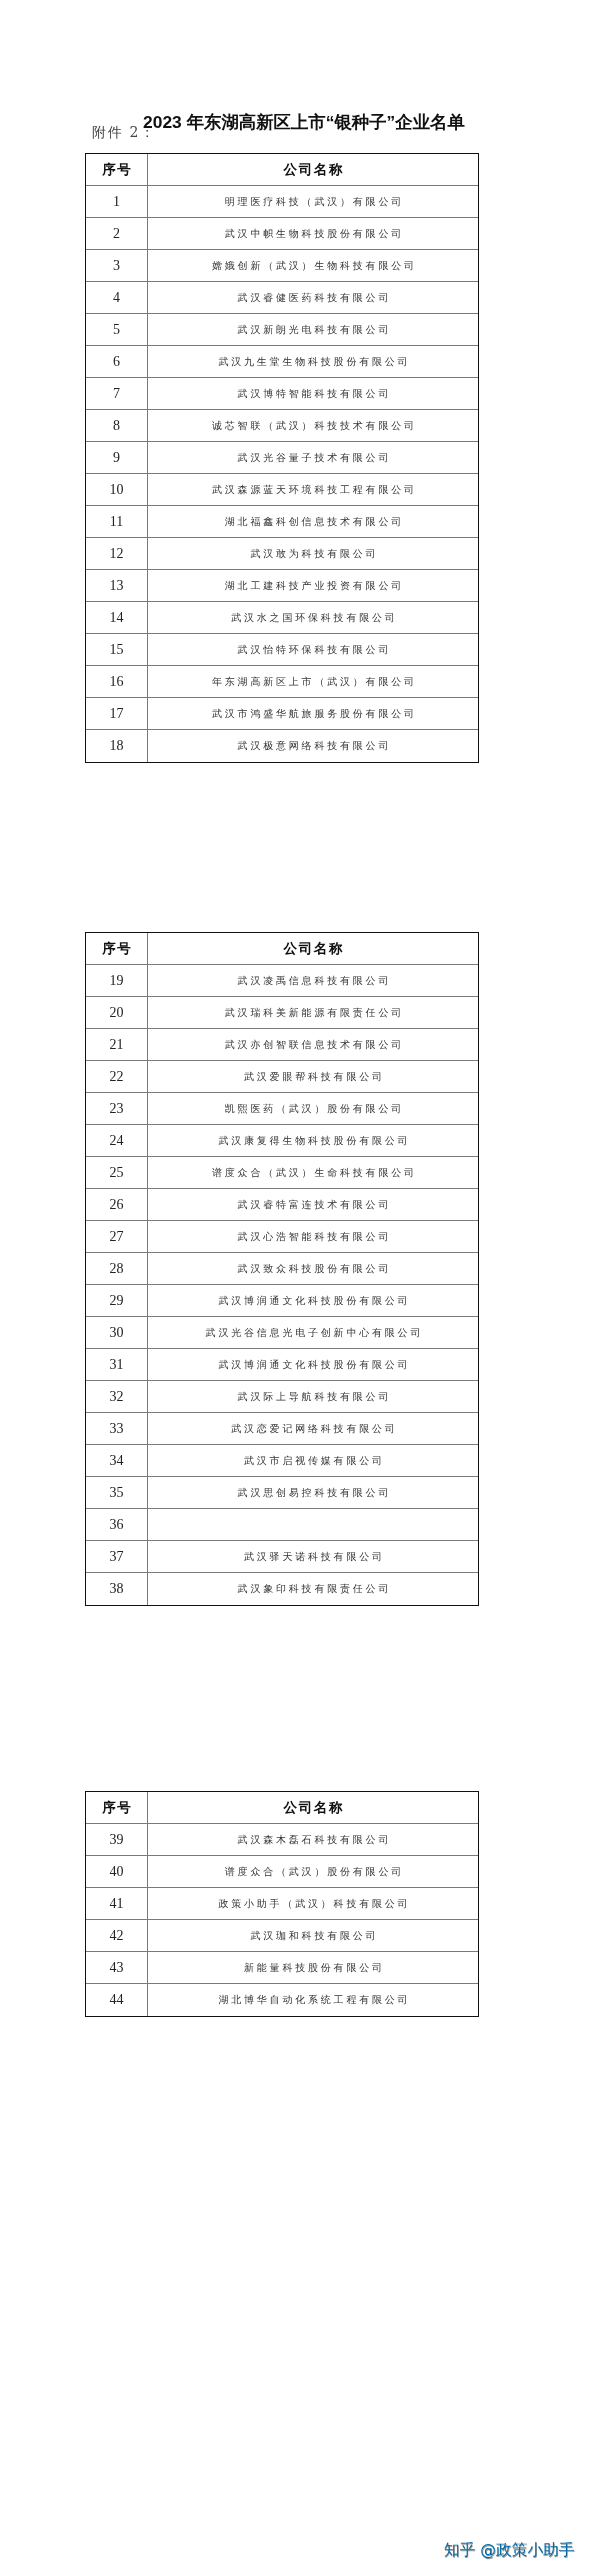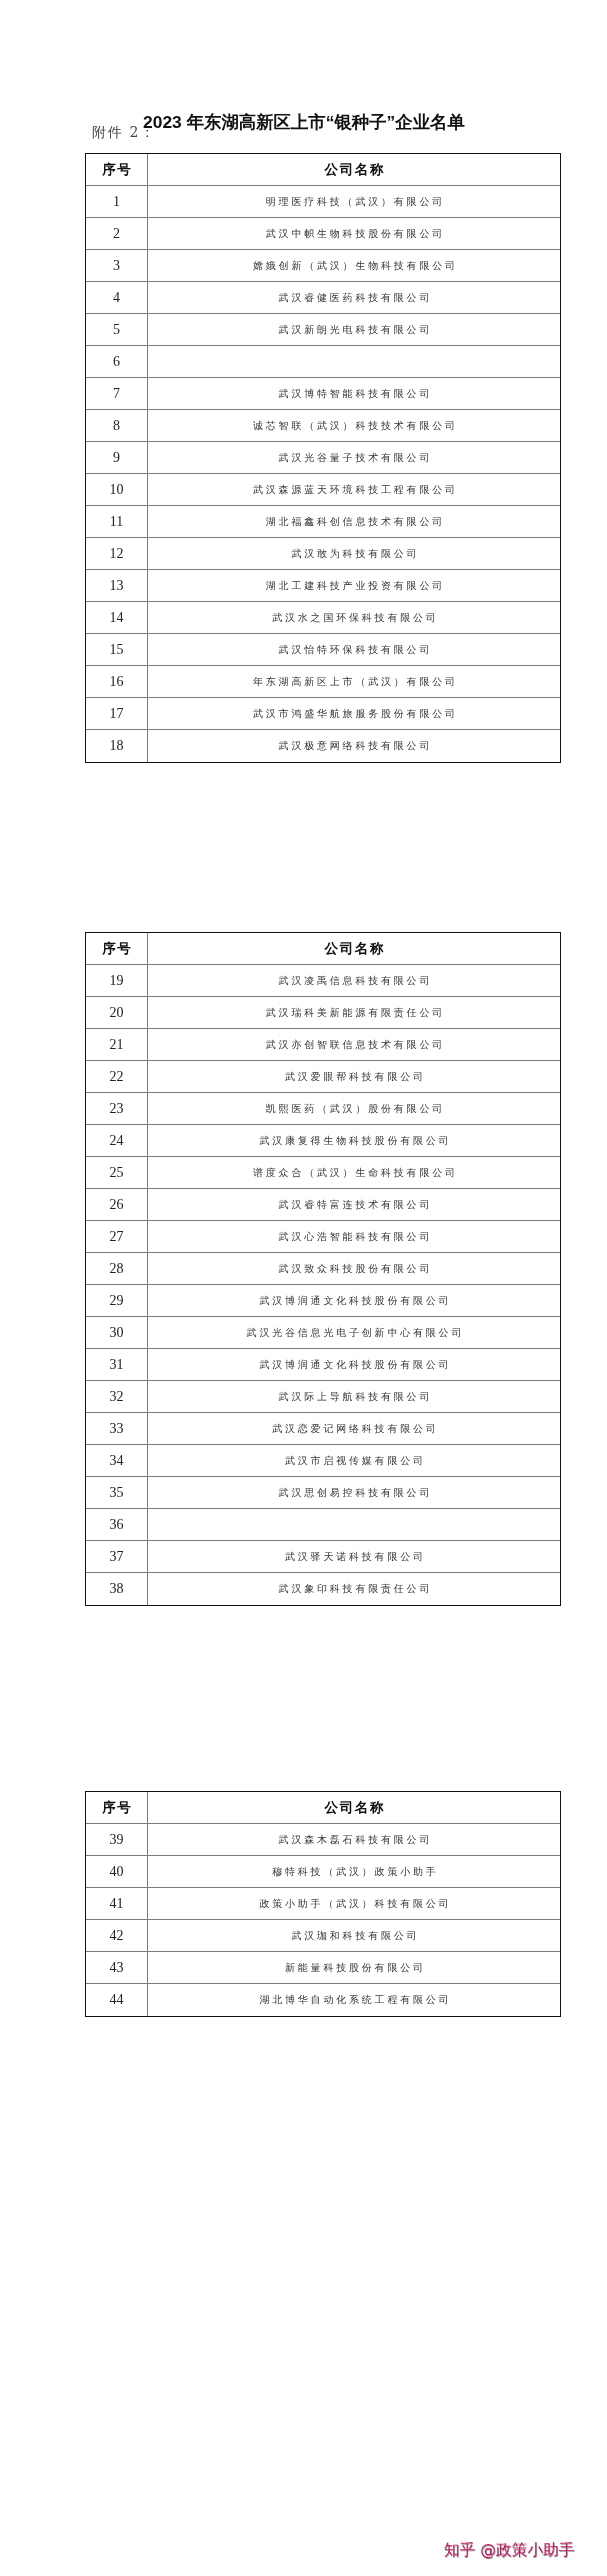--- a/index.html
+++ b/index.html
@@ -7,21 +7,21 @@
     .attach {
       position: absolute; left: 92px; top: 80px; height: 20px; line-height: 20px;
       font-family: "DejaVu Serif", serif; font-size: 14px; color: #444; letter-spacing: 1.7px; margin-top: 42px;
     }
     .title {
       position: absolute; left: 0; top: 111px; width: 608px; height: 23.6px; line-height: 23.6px;
       text-align: center; font-family: Liberation Sans, sans-serif; font-size: 17.4px;
       font-weight: 600; color: #111;
     }
     .tbl {
-      position: absolute; left: 85px; width: 476px; box-sizing: border-box;
+      position: absolute; left: 85px; width: 394px; box-sizing: border-box;
       border: 1.4px solid #111; background: #fff;
     }
     .t1 { top: 153px; }
     .t2 { top: 932px; }
     .t3 { top: 1791px; }
     .row {
       display: flex; height: 32px; box-sizing: border-box;
       border-bottom: 0.8px solid #7a7a7a;
     }
     .row:last-child { border-bottom: none; }
@@ -35,21 +35,21 @@
       flex: 1; display: flex; align-items: center; justify-content: center;
       font-family: "DejaVu Serif", serif; font-size: 10px; color: #333;
       letter-spacing: 2.8px; padding-left: 2.8px; white-space: nowrap;
     }
     .head .c1, .head .c2 {
       font-family: "DejaVu Serif", serif; font-size: 13.5px; color: #111;
       letter-spacing: 1.7px; padding-left: 1.7px; font-weight: 600;
     }
     .watermark {
       position: absolute; left: 444px; top: 2539px; height: 22.5px; line-height: 22.5px;
-      font-family: "DejaVu Sans", sans-serif; font-size: 15.7px; color: #be185d;
+      font-family: "DejaVu Sans", sans-serif; font-size: 15.7px; color: #0369a1;
       text-shadow: 0.6px 0.6px 0.6px #9c9c9c; white-space: nowrap;
     }
   </style>
 </head>
 <body>
 
 <div class="attach">附件 2：</div>
 <div class="title">2023 年东湖高新区上市“银种子”企业名单</div>
 
 <div class="tbl t1">
@@ -72,20 +72,21 @@
   <div class="row">
       <div class="c1">4</div>
       <div class="c2">武汉睿健医药科技有限公司</div>
     </div>
   <div class="row">
       <div class="c1">5</div>
       <div class="c2">武汉新朗光电科技有限公司</div>
     </div>
   <div class="row">
       <div class="c1">6</div>
+      <div class="c2">武汉九生堂生物科技股份有限公司</div>
     </div>
   <div class="row">
       <div class="c1">7</div>
       <div class="c2">武汉博特智能科技有限公司</div>
     </div>
   <div class="row">
       <div class="c1">8</div>
       <div class="c2">诚芯智联（武汉）科技技术有限公司</div>
     </div>
   <div class="row">
@@ -220,21 +221,21 @@
   <div class="row head">
     <div class="c1">序号</div>
     <div class="c2">公司名称</div>
   </div>
   <div class="row">
       <div class="c1">39</div>
       <div class="c2">武汉森木磊石科技有限公司</div>
     </div>
   <div class="row">
       <div class="c1">40</div>
-      <div class="c2">穆特科技（武汉）政策小助手</div>
+      <div class="c2">谱度众合（武汉）股份有限公司</div>
     </div>
   <div class="row">
       <div class="c1">41</div>
       <div class="c2">政策小助手（武汉）科技有限公司</div>
     </div>
   <div class="row">
       <div class="c1">42</div>
       <div class="c2">武汉珈和科技有限公司</div>
     </div>
   <div class="row">

